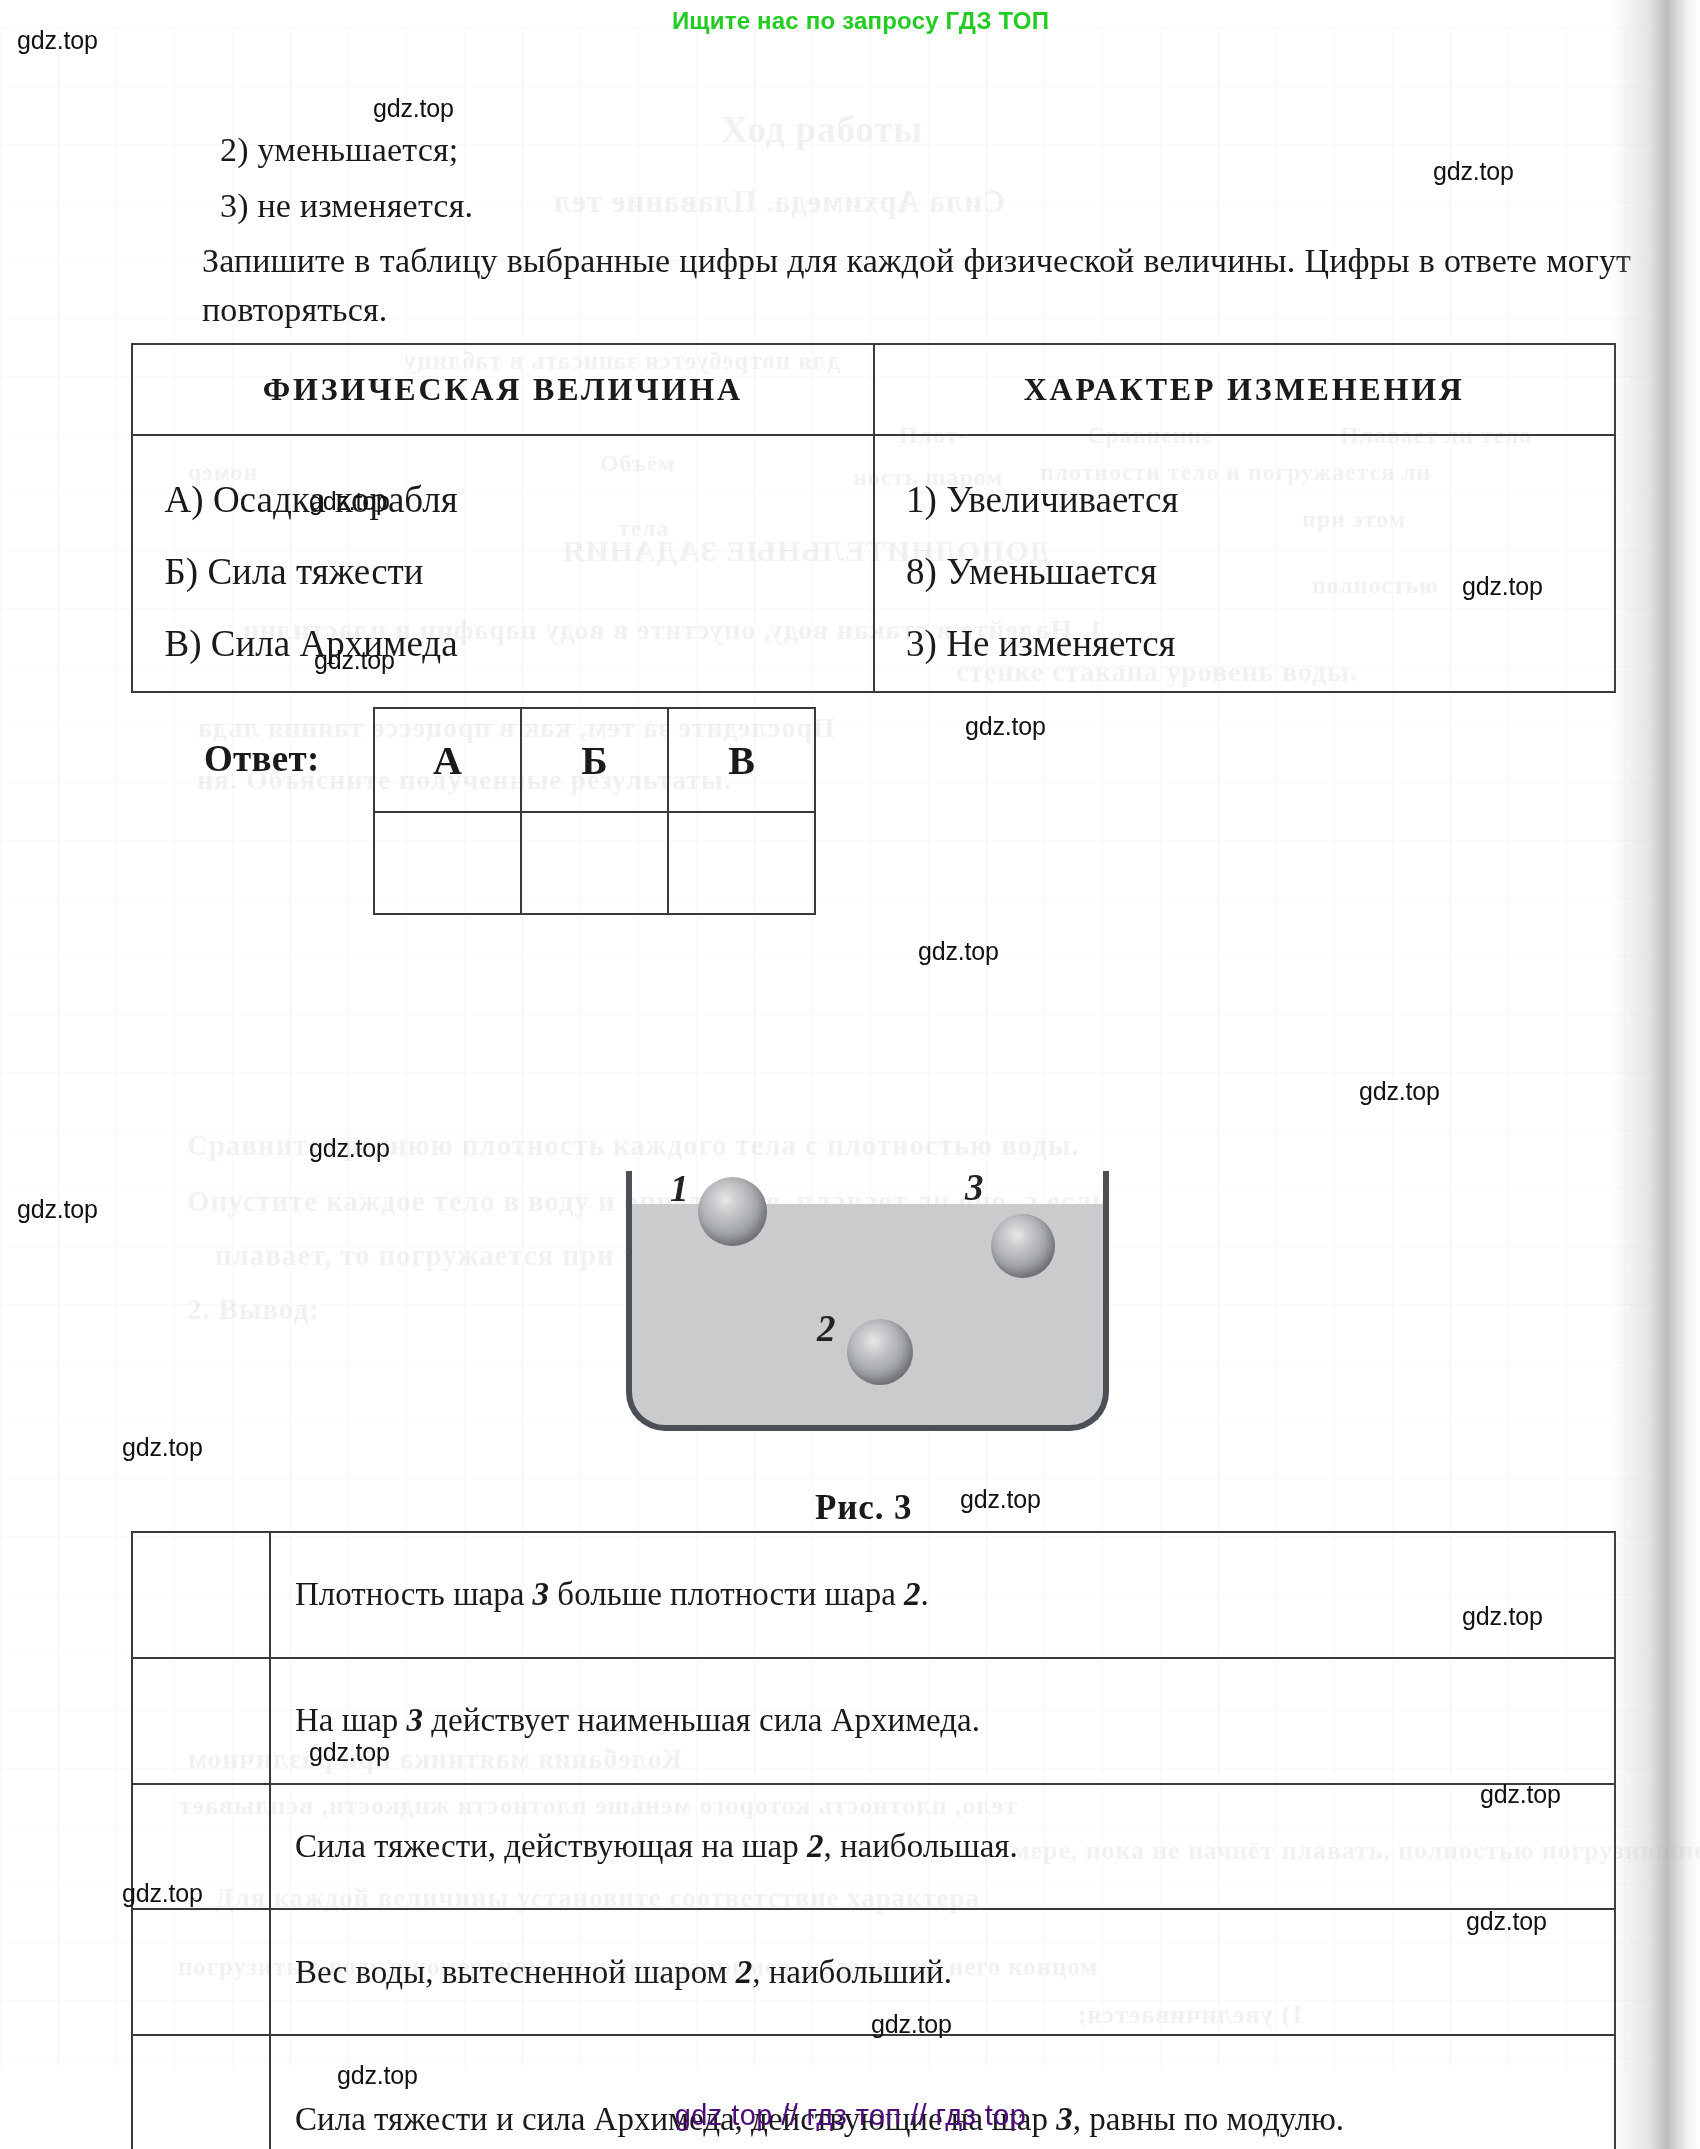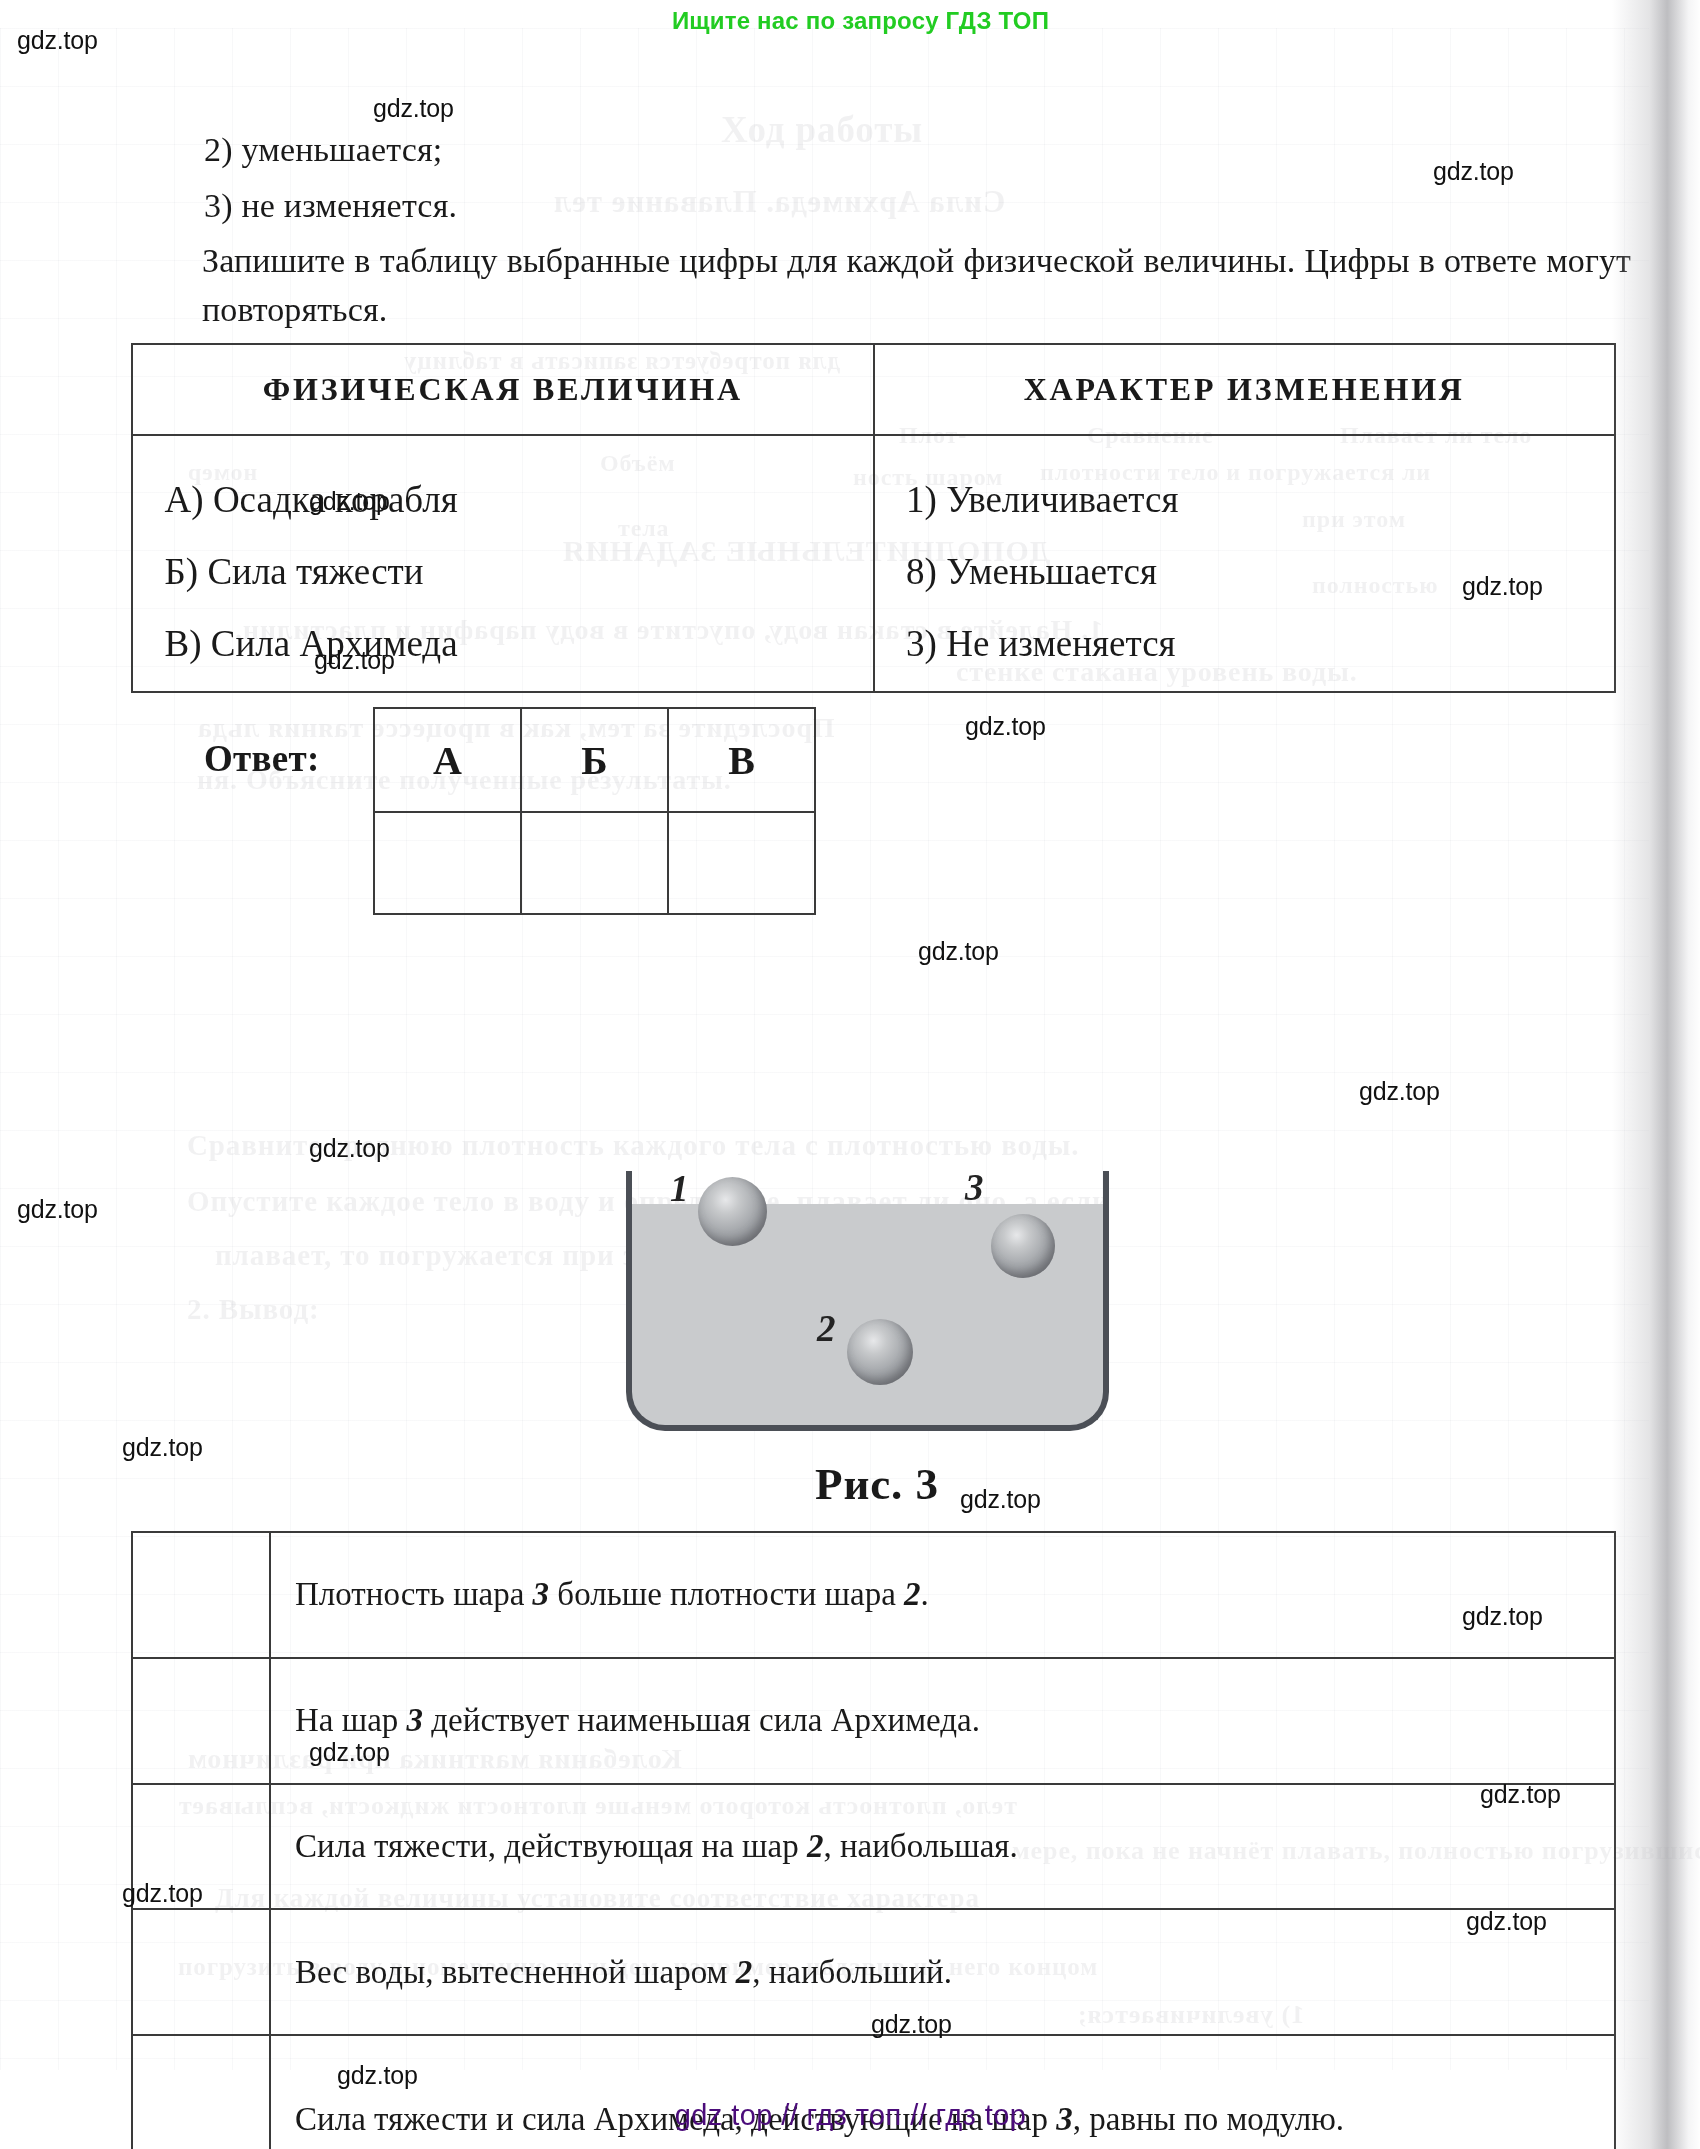--- a/index.html
+++ b/index.html
@@ -92,20 +92,21 @@
     color: #4b0c7a;
     letter-spacing: 0.4px;
   }
 
   
   .opt {
     position: absolute;
     font-size: 34px;
     letter-spacing: 0.2px;
     white-space: nowrap;
+    margin-left: 16px;
   }
   .para {
     position: absolute;
     font-size: 34px;
     line-height: 49px;
     text-align: justify;
     letter-spacing: 0.1px;
   }
   .para .ind { display: inline-block; width: 39px; }
 
@@ -204,22 +205,22 @@
     font-style: italic;
     font-size: 37px;
     color: #232323;
   }
   #num-1 { left: 52px;  top: 4.7px; }
   #num-2 { left: 199px; top: 145px; }
   #num-3 { left: 347px; top: 3.7px; }
 
   .fig-caption {
     position: absolute;
-    left: 815px; top: 1458px;
-    font-size: 45px;
+    left: 815px; top: 1488px;
+    font-size: 35px;
     font-weight: bold;
     letter-spacing: 0.9px;
   }
 
   
   .stable {
     position: absolute;
     left: 131px; top: 1531px;
     width: 1485px;
     border-collapse: collapse;

